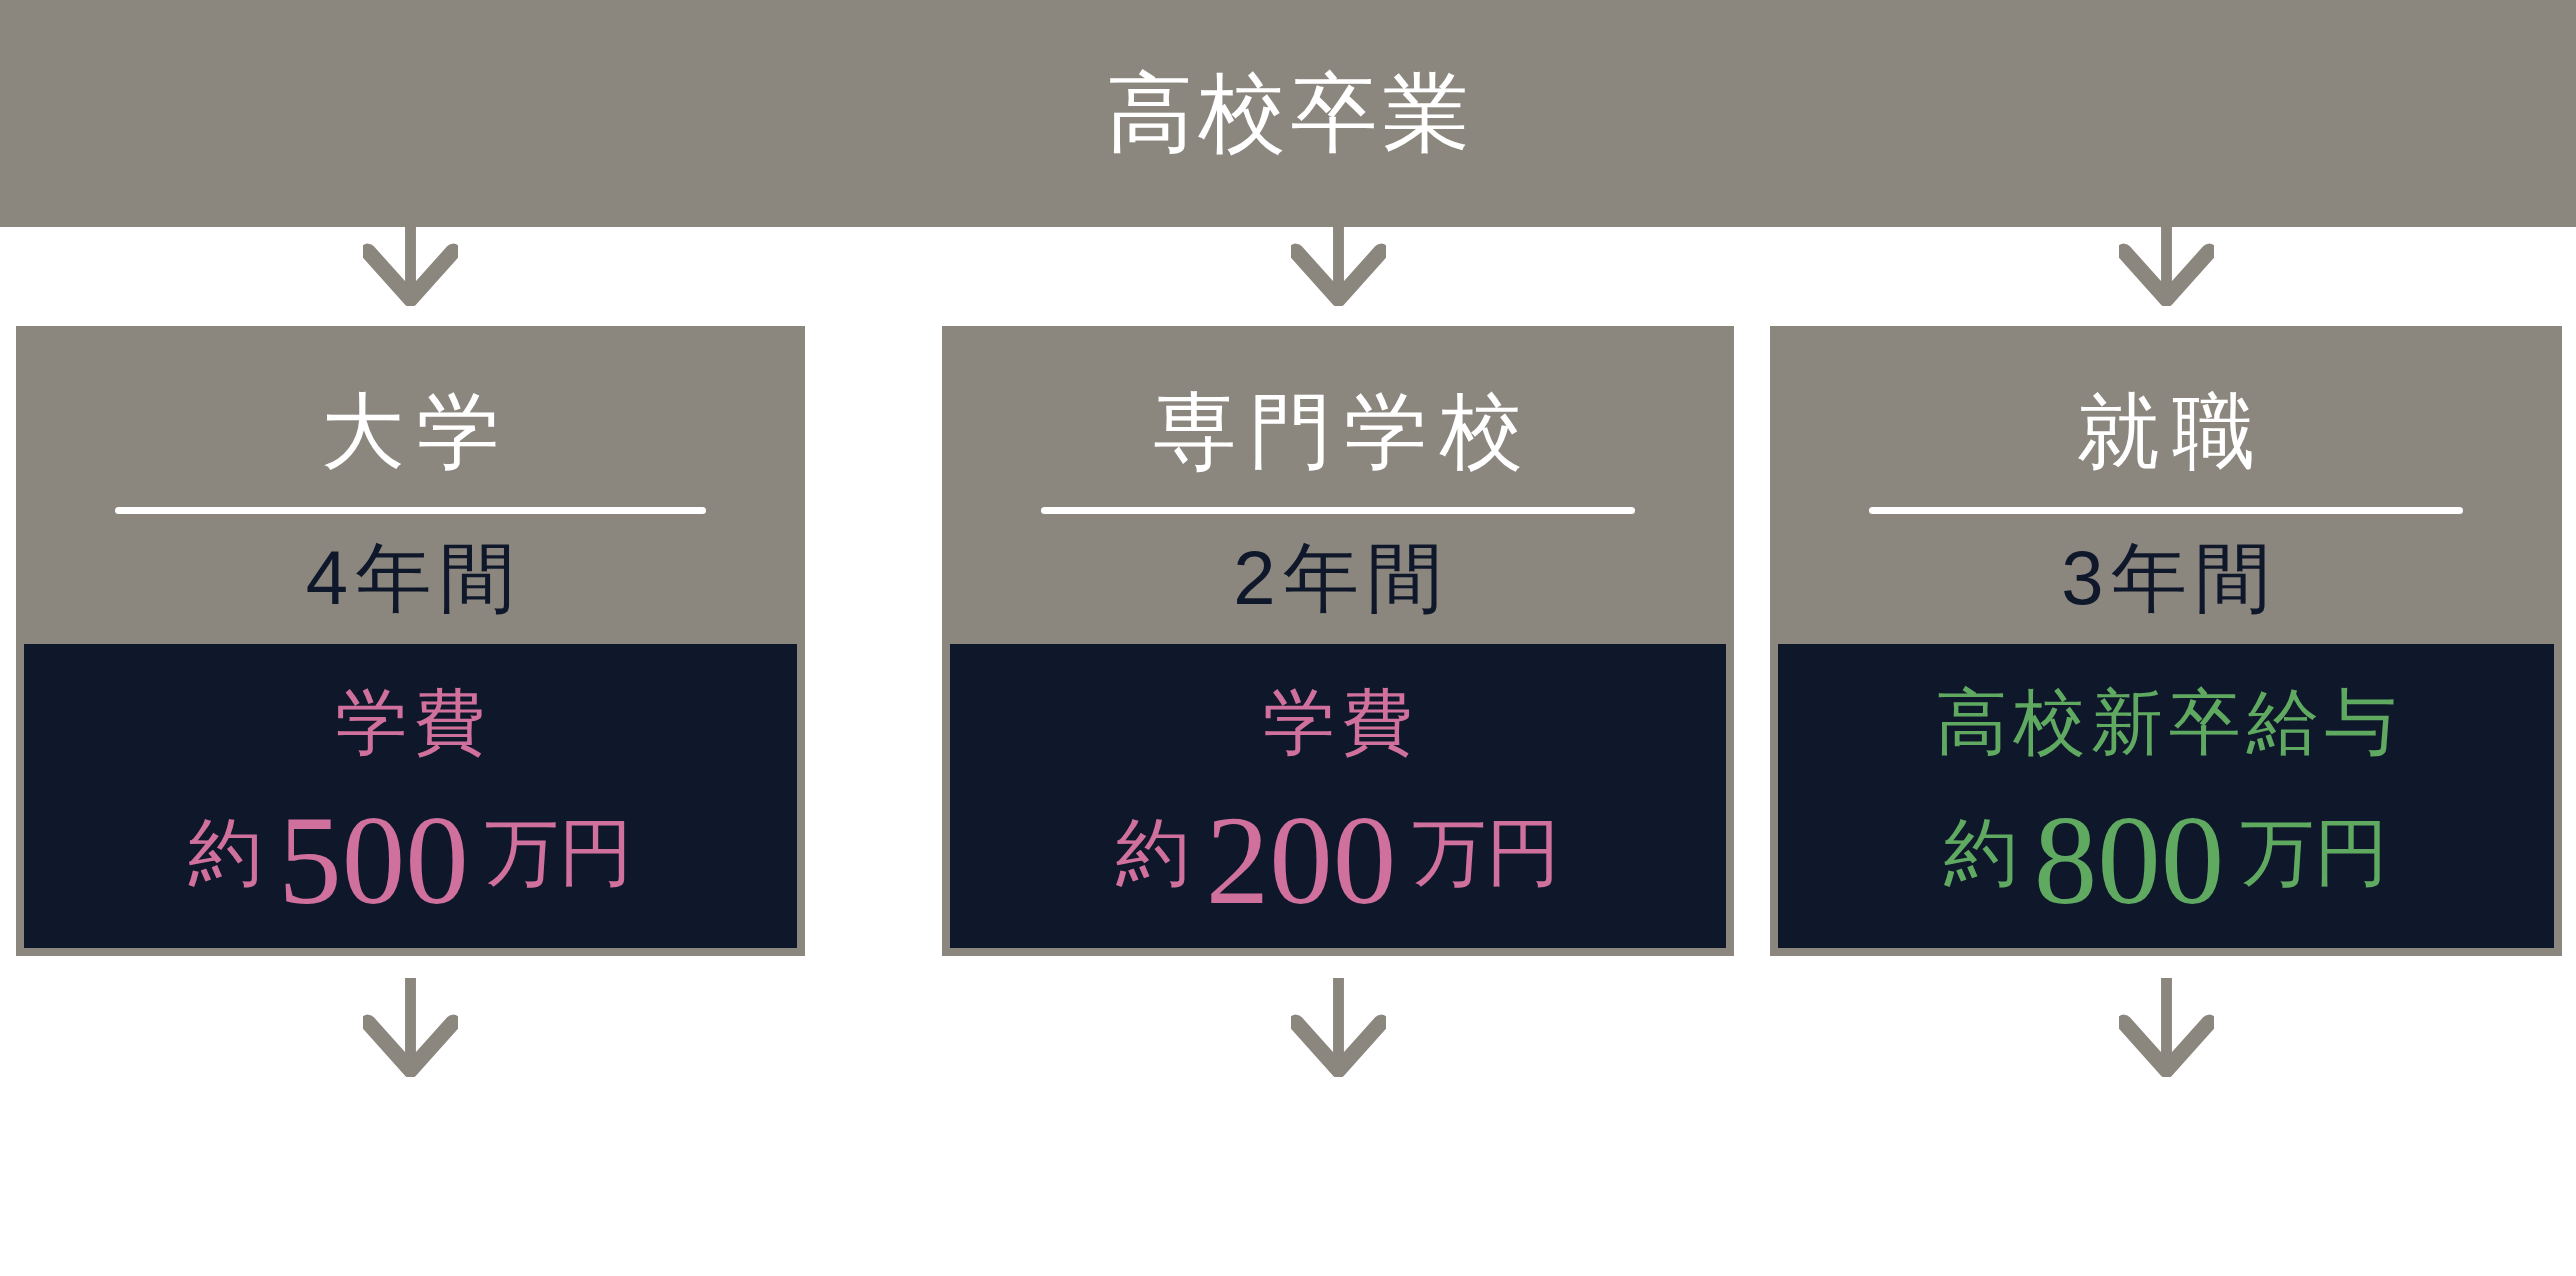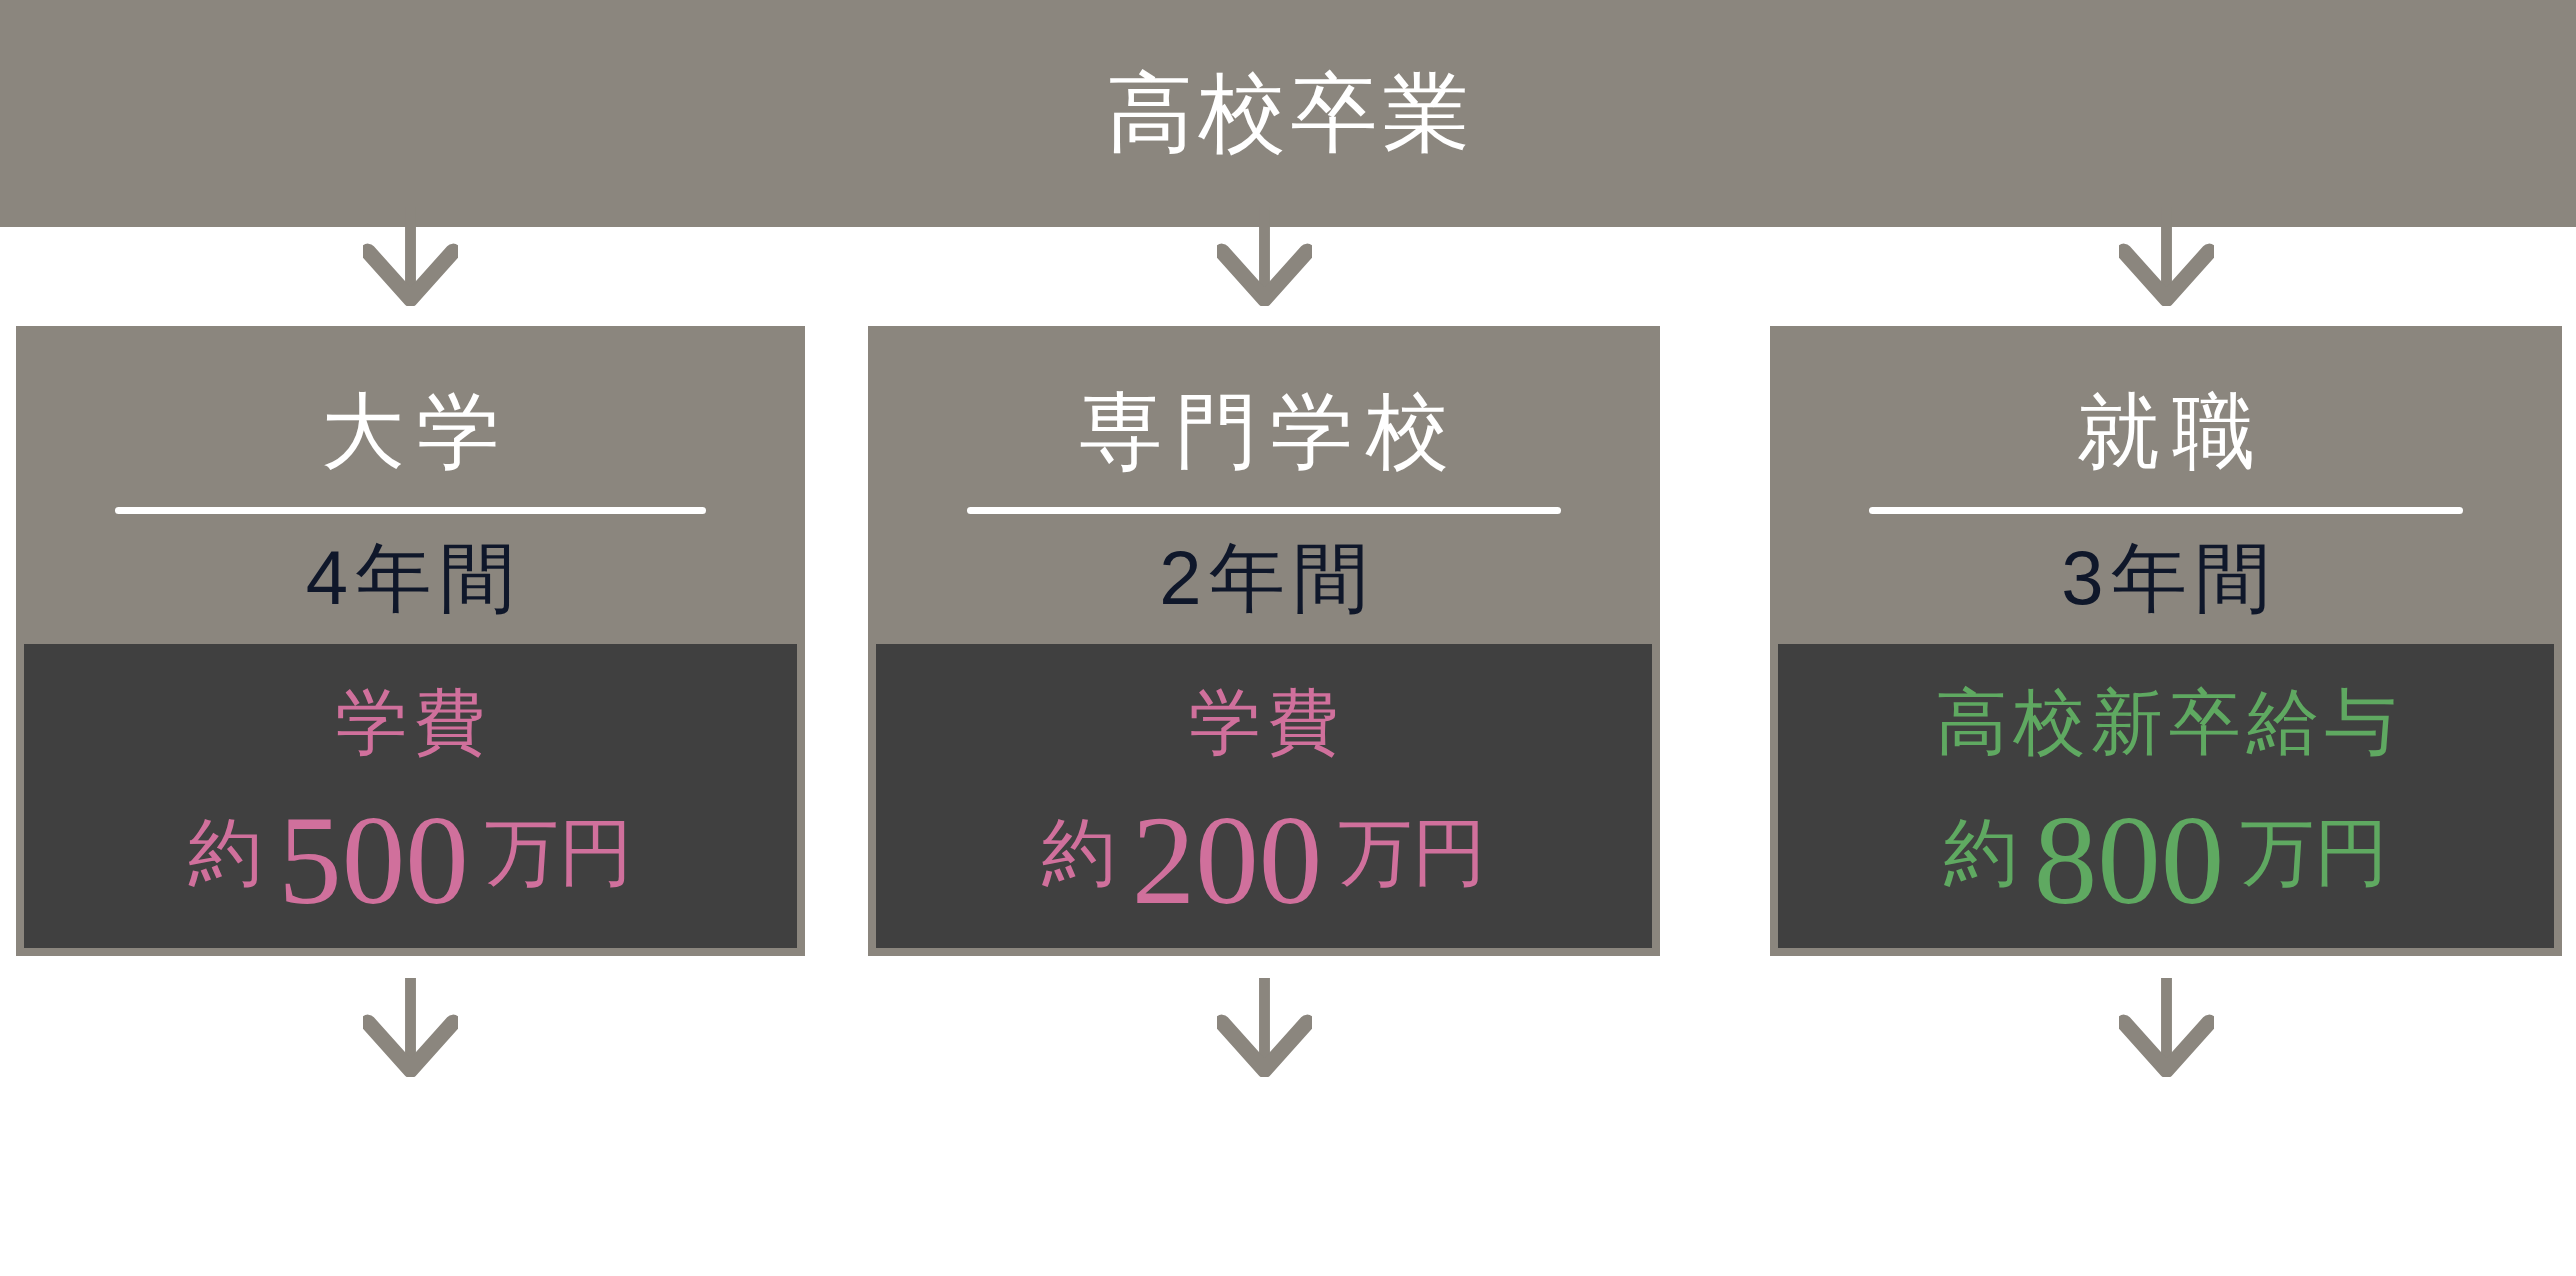--- a/index.html
+++ b/index.html
@@ -38,21 +38,21 @@
 
   
   .column {
     position: absolute;
     top: 182px;
     display: flex;
     flex-direction: column;
     align-items: center;
   }
   .col-1 { left: 16px;   width: 789px; }
-  .col-2 { left: 868px;  width: 792px; }
+  .col-2 { left: 942px;  width: 792px; }
   .col-3 { left: 1770px; width: 792px; }
 
   .arrow { display: block; }
   .arrow.first  { margin-top: 21px; }
   .arrow.second { margin-top: 18px; }
   .arrow path {
     stroke: var(--gray, #8b867e);
     fill: none;
   }
 
@@ -95,21 +95,21 @@
     font-size: 76px;
     font-weight: 300;
     line-height: 95px;
     letter-spacing: 0.10em;
     text-indent: 0.10em;
     margin-top: 16px;
     white-space: nowrap;
   }
   .card-body {
     flex: 1;
-    background: #404040;
+    background: #0f172a;
     border: 8px solid var(--gray, #8b867e);
     border-top: none;
     display: flex;
     flex-direction: column;
     align-items: center;
     justify-content: center;
     gap: 22px;
     box-sizing: border-box;
     padding-top: 14px;
   }

